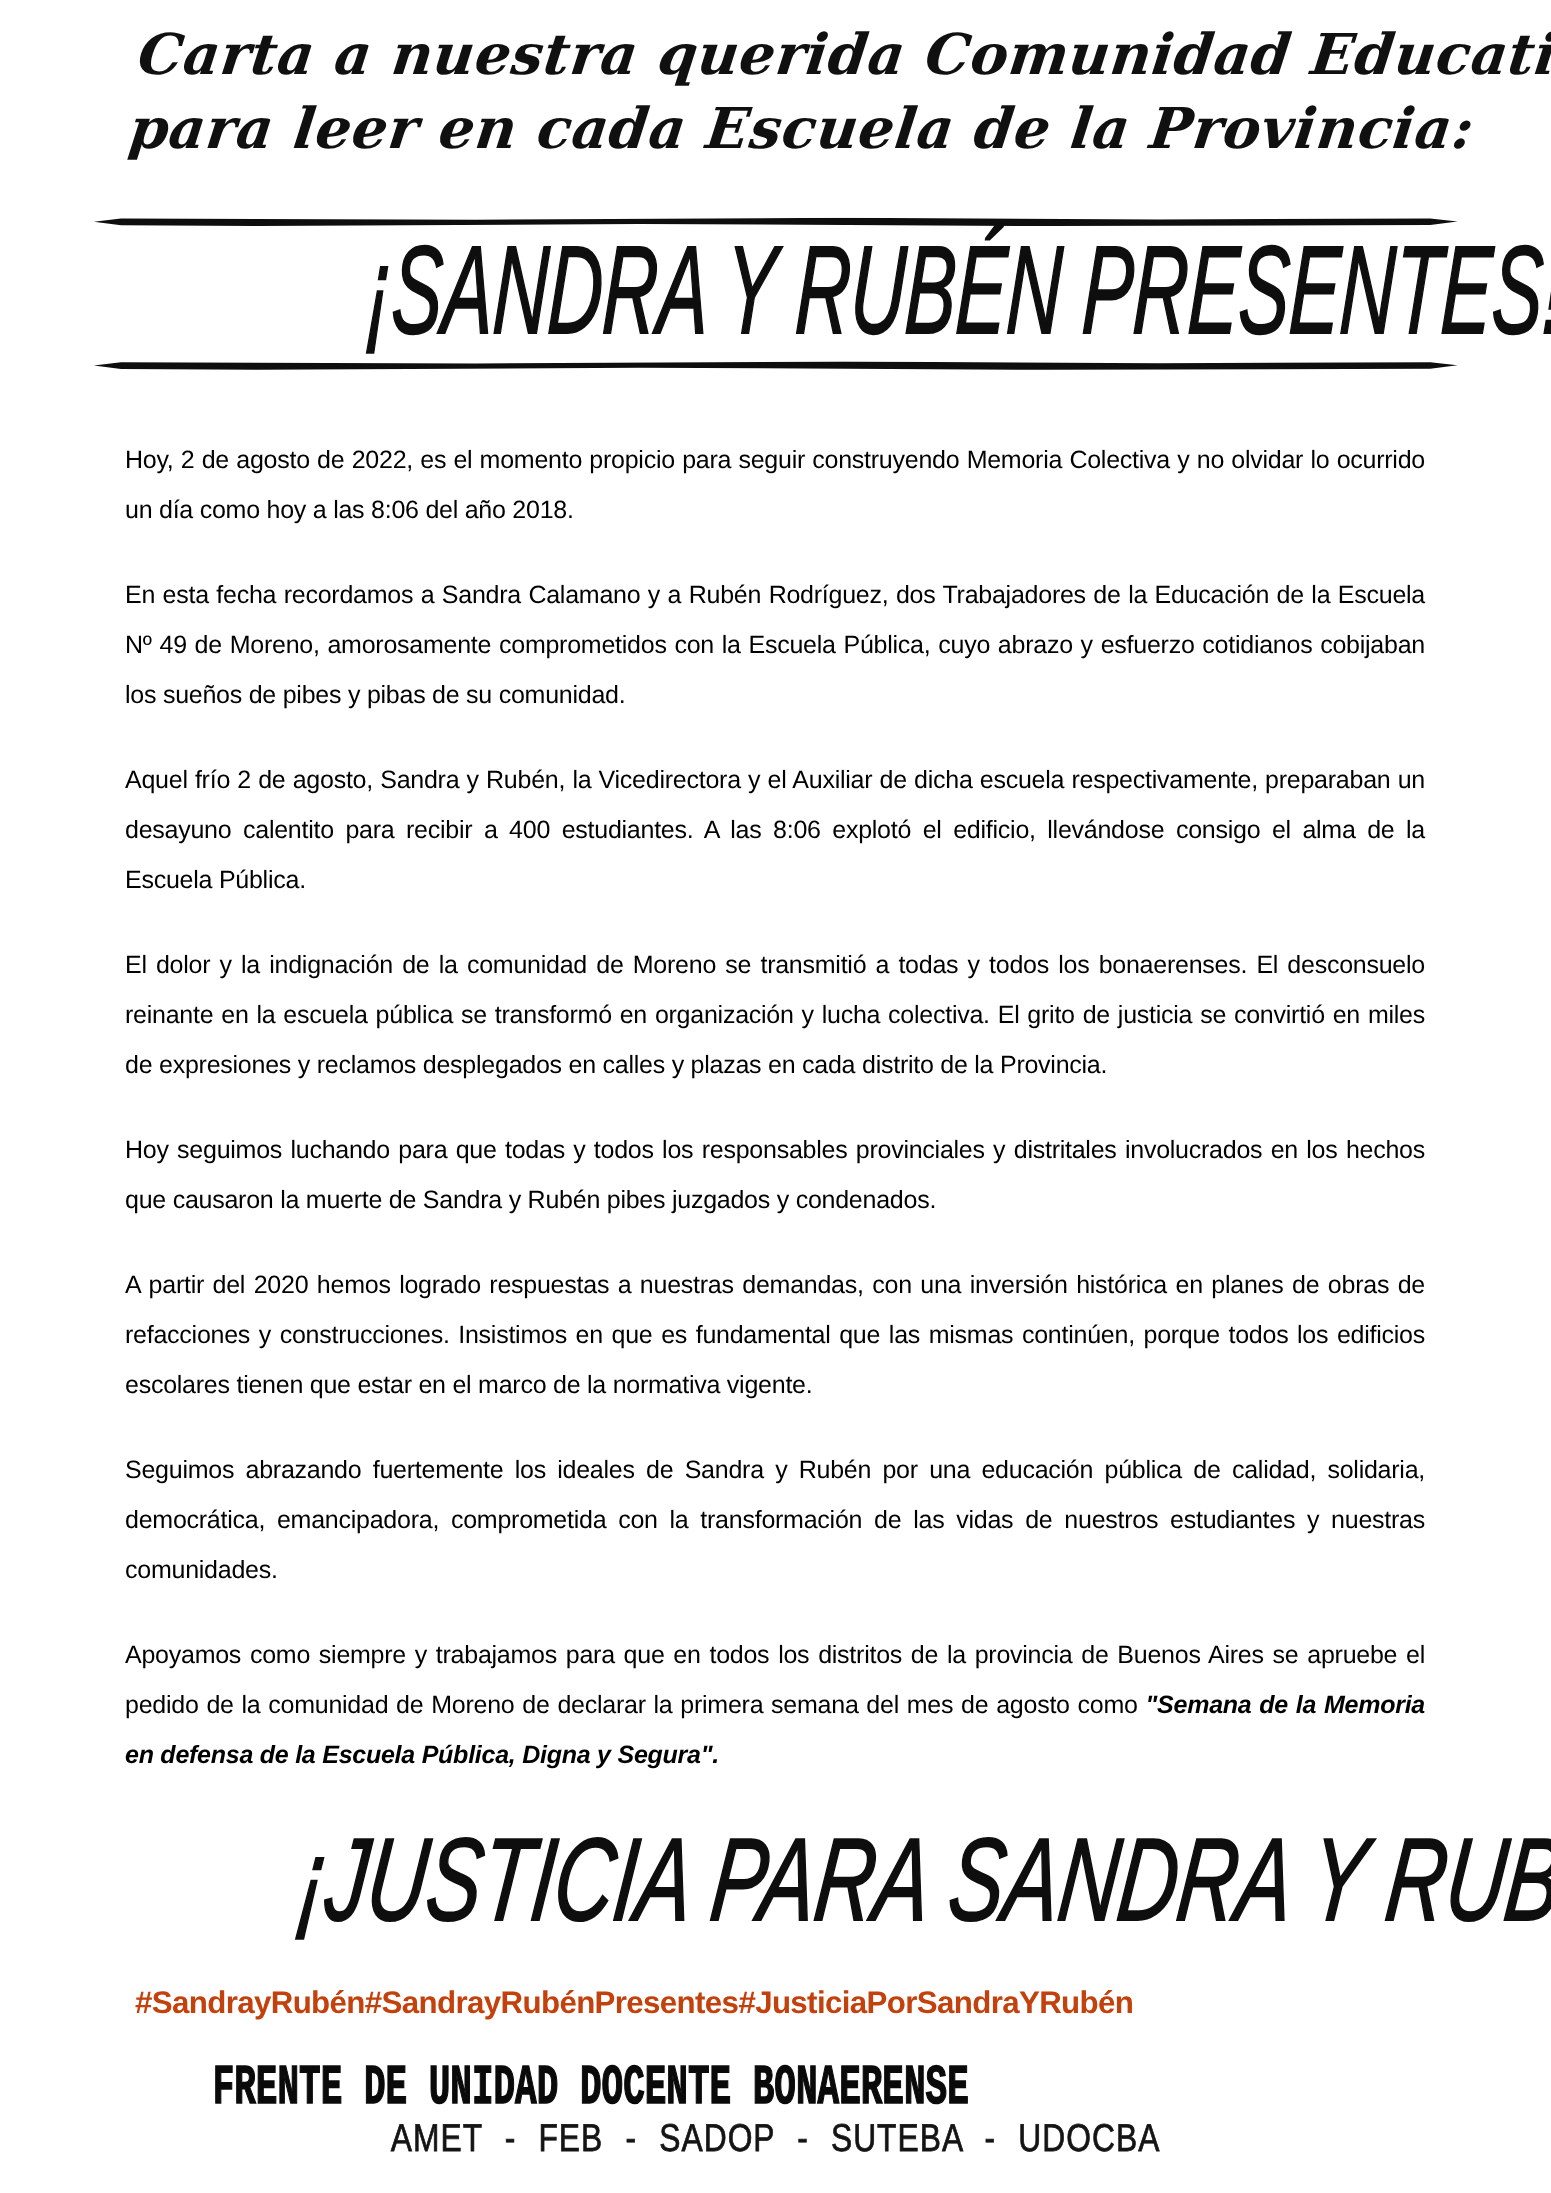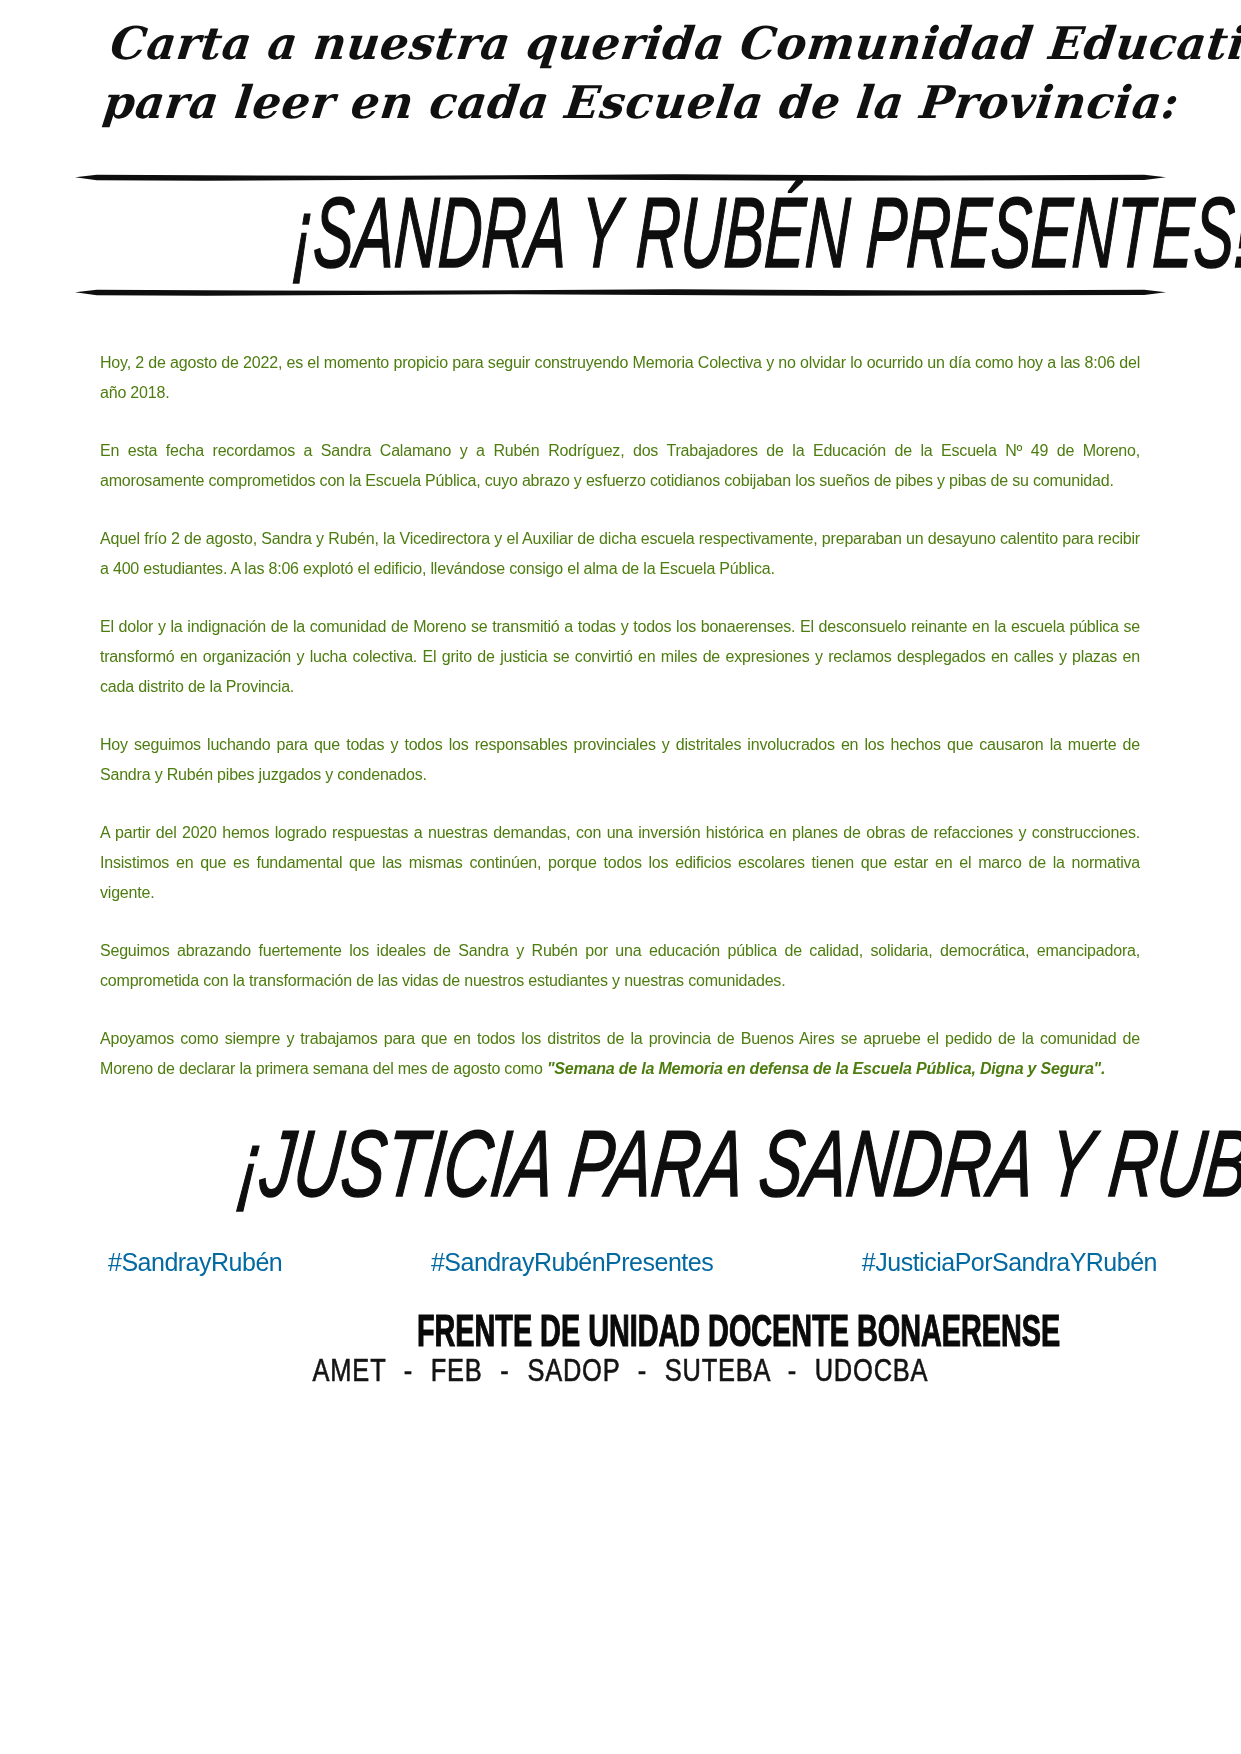--- a/index.html
+++ b/index.html
@@ -60,25 +60,25 @@
     transform: scale(0.62, 1.02) skewX(-4deg);
     transform-origin: center;
     -webkit-text-stroke: 1.5px #0e0e0e;
     color: #0e0e0e;
   }
 
   
   .body-text {
     width: 1040px;
     margin: 52px 101px 0 100px;
-    font-size: 16px;
-    line-height: 30px;
+    font-size: 20px;
+    line-height: 40px;
     letter-spacing: -0.2px;
     text-align: justify;
-    color: #4d7c0f;
+    color: #000000;
   }
   .body-text p { margin: 0 0 28px 0; }
   .seg-normal { font-weight: 400; }
   .seg-bold { font-weight: 700; }
   .seg-bold-italic { font-weight: 700; font-style: italic; }
 
   .justice {
     text-align: center;
     height: 104px;
     margin-top: 2px;
@@ -90,33 +90,33 @@
     line-height: 104px;
     white-space: nowrap;
     transform: scale(0.70, 1.0) skewX(-9deg);
     transform-origin: center;
     -webkit-text-stroke: 1.5px #0e0e0e;
     color: #0e0e0e;
   }
 
   .hashtags {
     display: flex;
-    justify-content: space-between;
     align-items: baseline;
     margin: 32px 84px 0 108px;
-    font-weight: 400;
+    font-weight: 700;
     font-size: 25px;
     letter-spacing: -0.5px;
-    color: #0369a1;
+    color: #c2410c;
   }
 
   .org-line {
-    text-align: right;
+    text-align: left;
     margin-top: 32px;
     height: 44px;
+    font-family: Liberation Mono, monospace;
   }
   .org-line .heavy {
     display: inline-block;
     font-weight: 700;
     font-size: 45px;
     line-height: 44px;
     white-space: nowrap;
     transform: scaleX(0.64);
     transform-origin: center;
     -webkit-text-stroke: 1.2px #0a0a0a;

